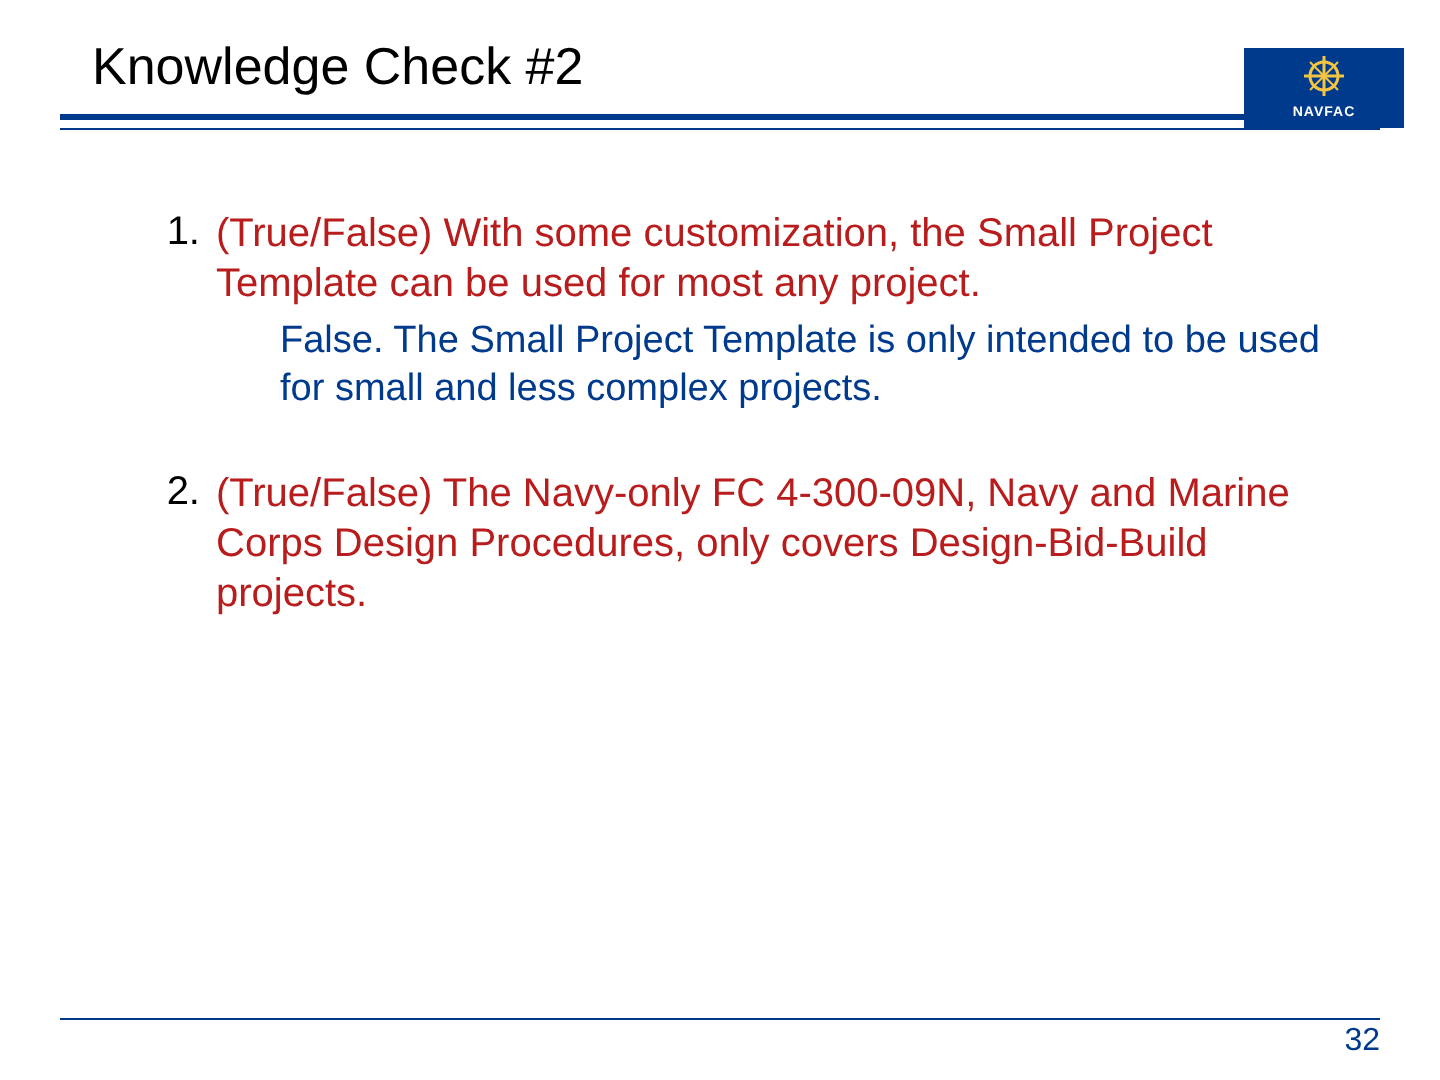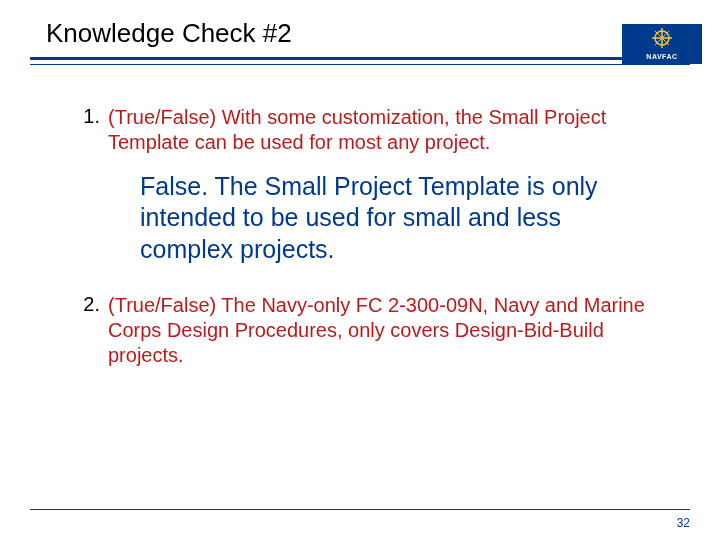--- a/index.html
+++ b/index.html
@@ -76,39 +76,39 @@
     flex-shrink: 0;
     text-align: right;
     padding-right: 8px;
   }
   .q-text {
     font-size: 20px;
     color: #b91c1c;
     line-height: 1.25;
   }
   .answer {
-    font-size: 25px;
+    font-size: 19px;
     color: #003a8c;
     line-height: 1.25;
     margin-left: 80px;
-    margin-top: 16px;
+    margin-top: 4px;
   }
   .footer-line {
     position: absolute;
     left: 30px;
     right: 30px;
     bottom: 30px;
     height: 1px;
     background: #003a8c;
   }
   .page-num {
     position: absolute;
     right: 30px;
     bottom: 10px;
-    font-size: 12px;
+    font-size: 16px;
     color: #003a8c;
   }
 </style>
 </head>
 <body>
 
 <div class="header">
   <h1 class="title">Knowledge Check #2</h1>
   <div class="logo">
     <div class="logo-top">
@@ -133,20 +133,20 @@
     <div class="q-row">
       <div class="q-num">1.</div>
       <div class="q-text">(True/False) With some customization, the Small Project Template can be used for most any project.</div>
     </div>
     <div class="answer">False. The Small Project Template is only intended to be used for small and less complex projects.</div>
   </div>
 
   <div class="question">
     <div class="q-row">
       <div class="q-num">2.</div>
-      <div class="q-text">(True/False) The Navy-only FC 2-300-09N, Navy and Marine Corps Design Procedures, only covers Design-Bid-Build projects.</div>
+      <div class="q-text">(True/False) The Navy-only FC 4-300-09N, Navy and Marine Corps Design Procedures, only covers Design-Bid-Build projects.</div>
     </div>
   </div>
 
 </div>
 
 <div class="footer-line"></div>
 <div class="page-num">32</div>
 
 </body></html>

